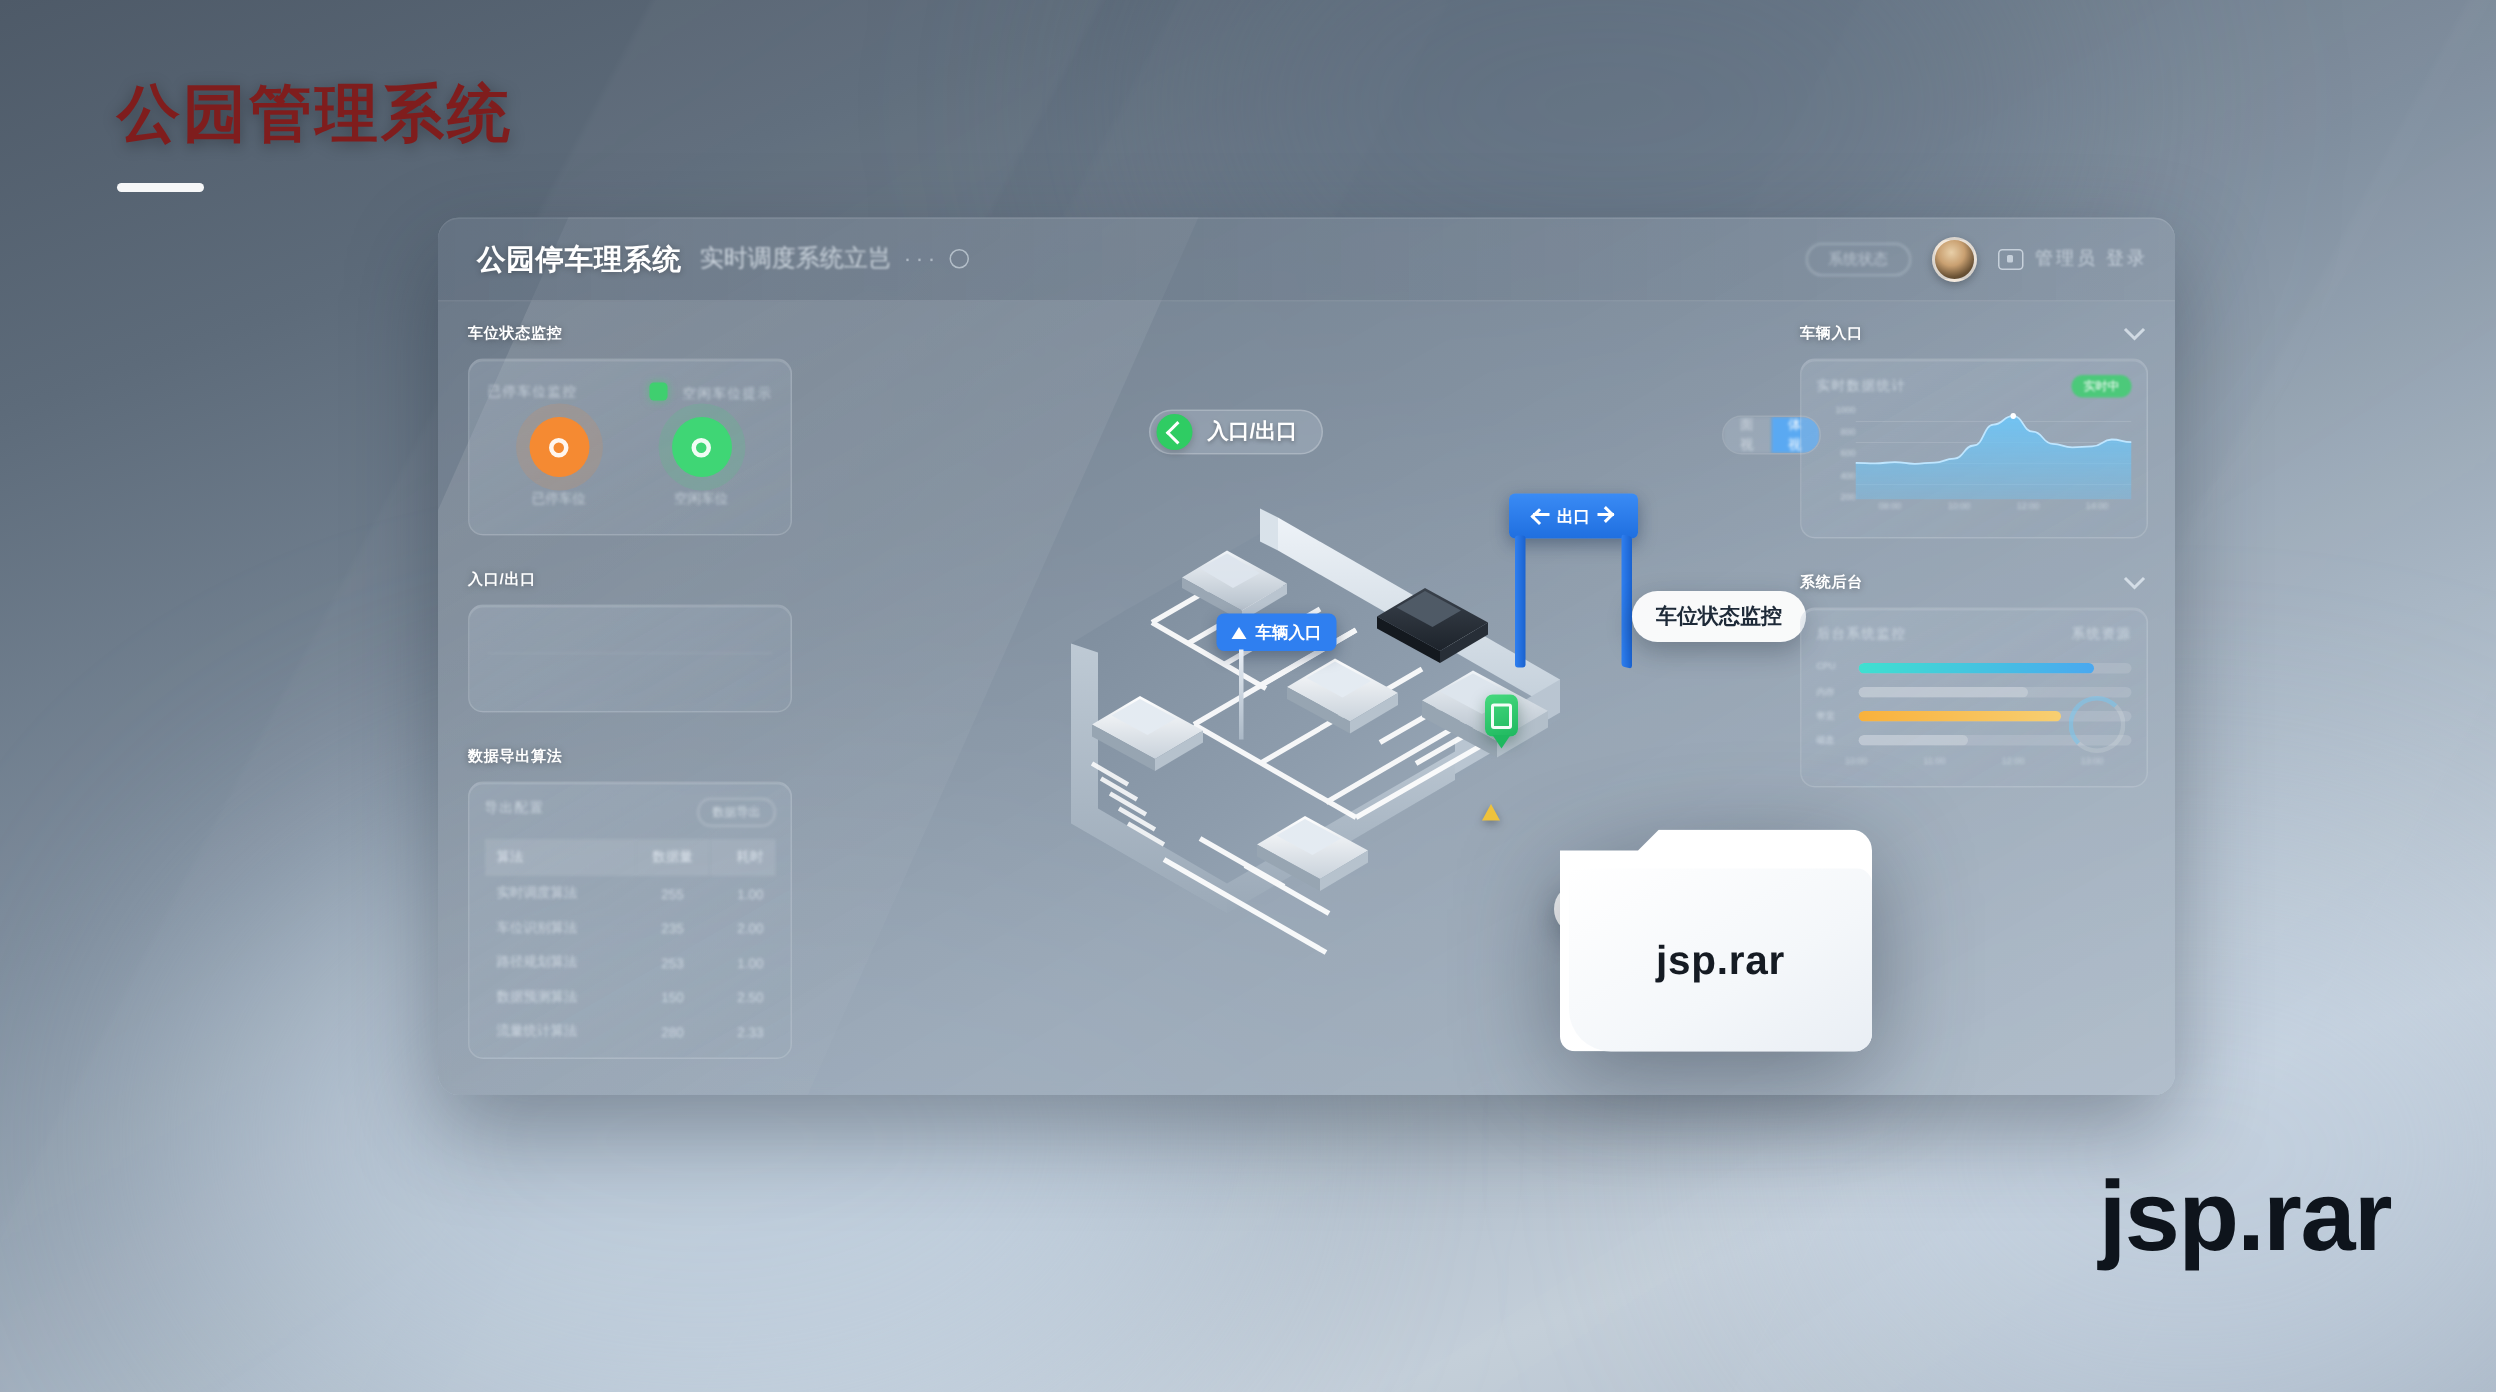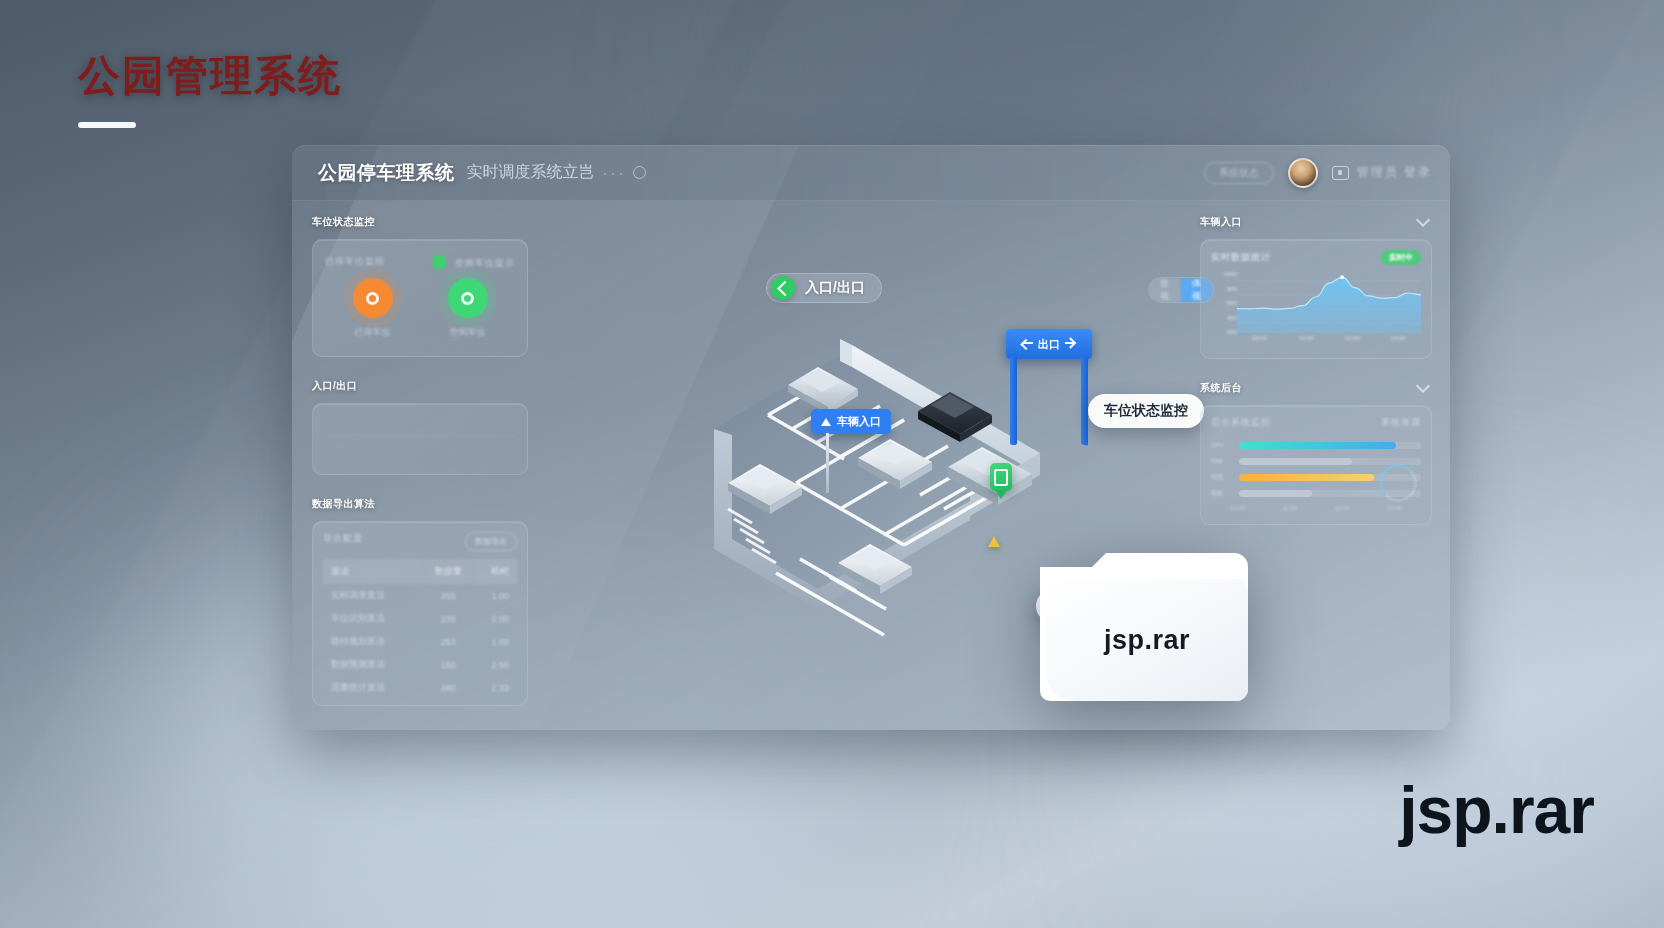--- a/index.html
+++ b/index.html
@@ -198,21 +198,21 @@
     background: rgba(255,255,255,0.10);
   }
   .dtable td {
     font-size: 9px; padding: 5px 2px; text-align: center;
     color: rgba(238,245,252,0.6); filter: blur(1px);
   }
   .dtable td:first-child, .dtable th:first-child { text-align: left; padding-left: 8px; }
   .dtable td:last-child, .dtable th:last-child { text-align: right; padding-right: 8px; }
 
   
-  #chart-card { height: 120px; margin-bottom: 22px; padding: 10px; font-weight: bold; }
+  #chart-card { height: 120px; margin-bottom: 22px; padding: 10px; }
   .chart-top { display: flex; align-items: center; justify-content: space-between; margin-bottom: 4px; }
   .badge-green {
     font-size: 8px; padding: 2px 8px; border-radius: 8px;
     background: #4cc97a; color: #ffffff; filter: blur(0.8px);
   }
   .chart-wrap { position: relative; height: 80px; display: flex; }
   .y-axis { width: 26px; display: flex; flex-direction: column; justify-content: space-between; padding: 2px 0 14px 0; }
   .y-axis span { font-size: 6px; filter: blur(0.9px); color: rgba(238,245,252,0.6); text-align: right; }
   .plot { flex: 1; position: relative; }
   .plot svg { display: block; width: 100%; height: 64px; }

